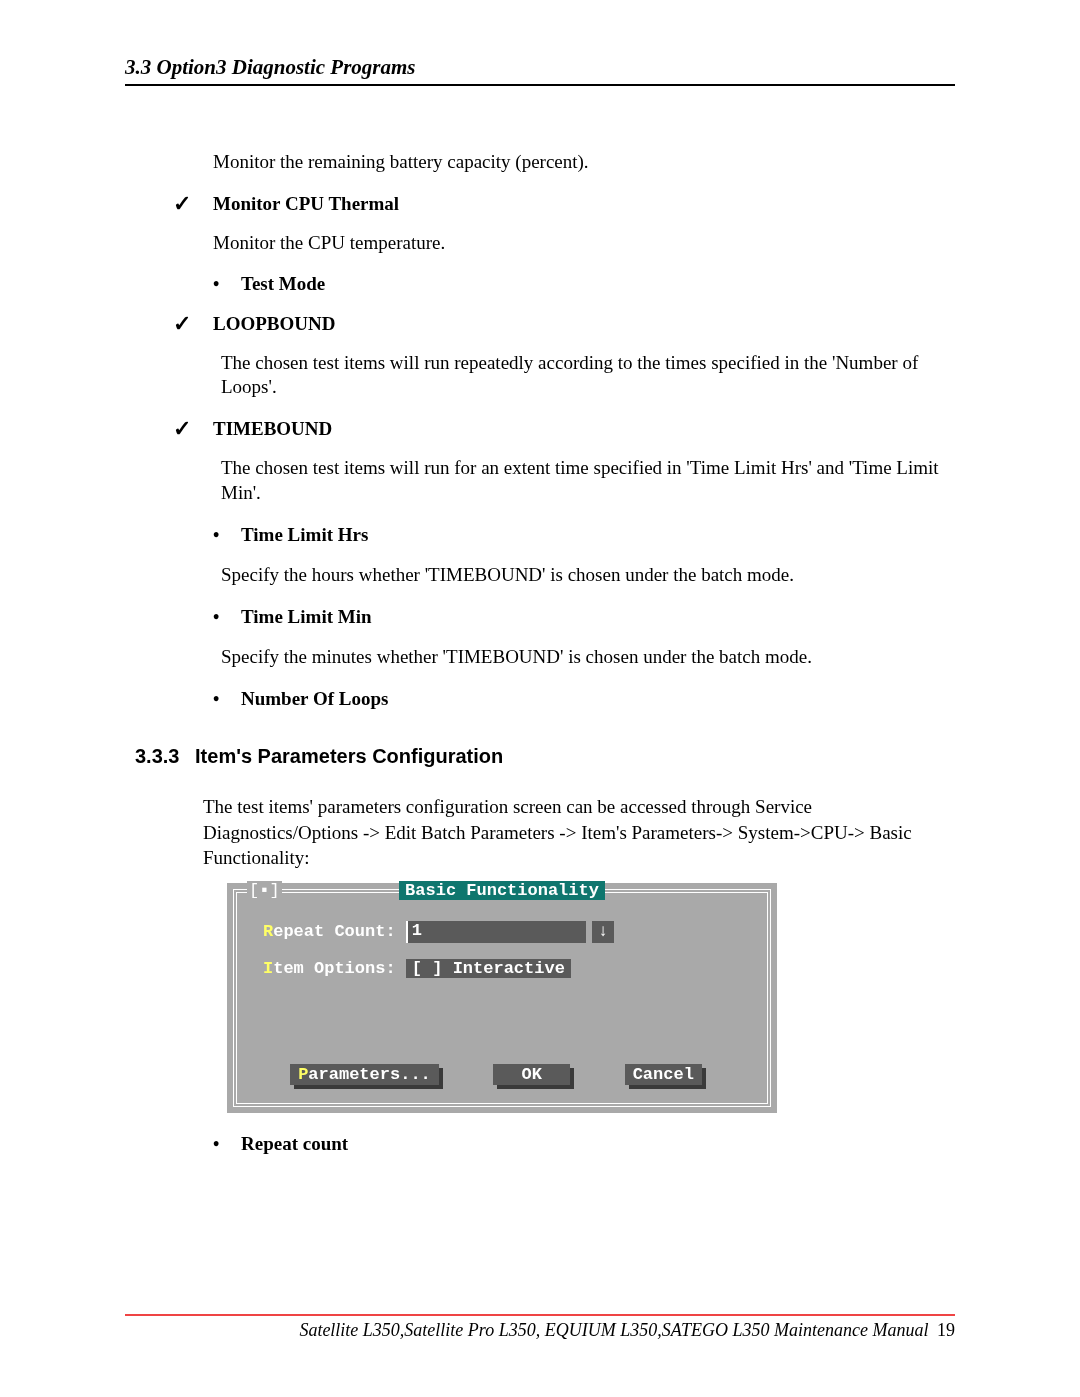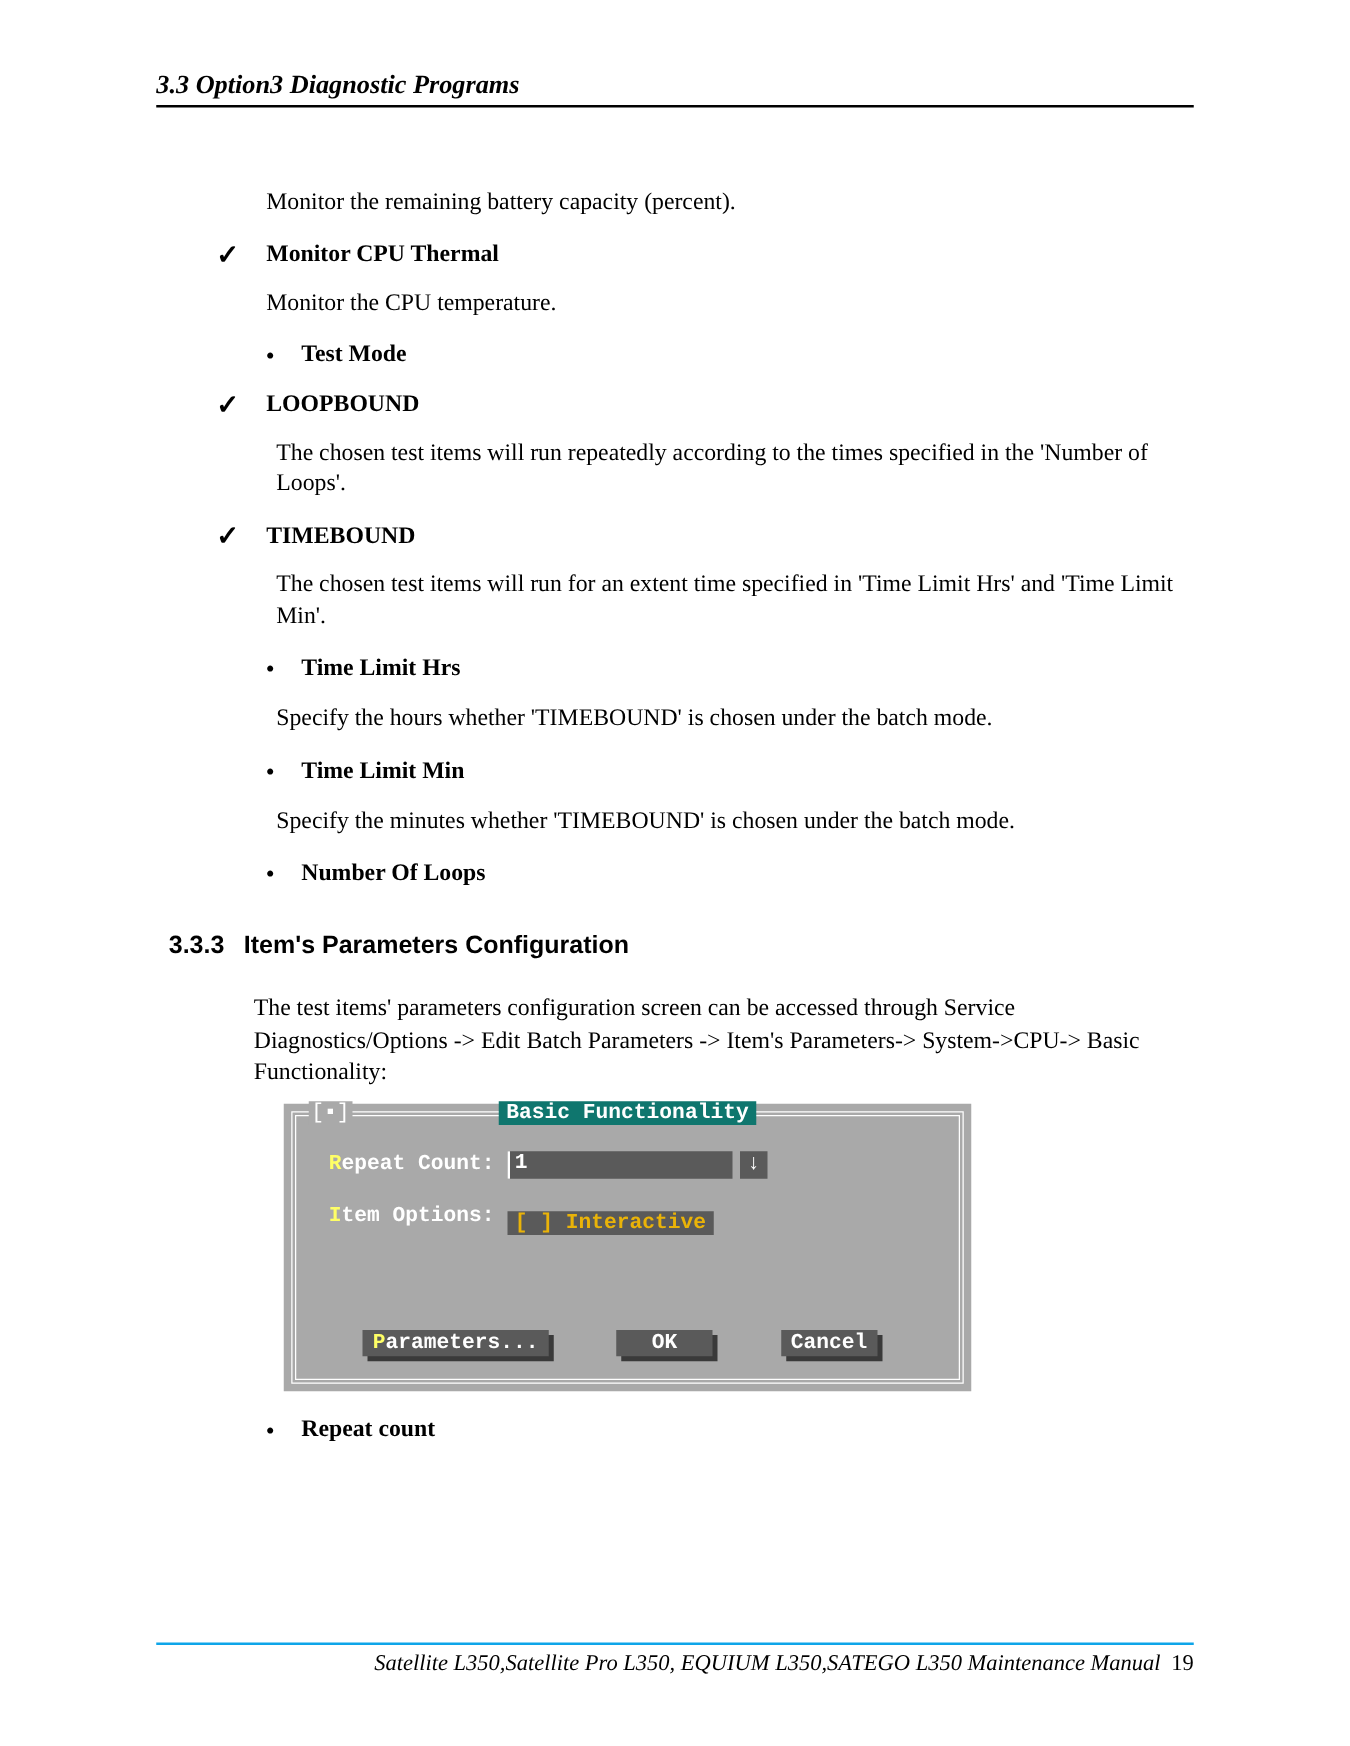--- a/index.html
+++ b/index.html
@@ -145,23 +145,22 @@
     color: #fff;
     width: 22px;
     text-align: center;
     margin-left: 6px;
     height: 22px;
     line-height: 22px;
     font-weight: bold;
   }
   .dos-check {
     background: #5a5a5a;
-    color: #eab308;
+    color: #ffffff;
     padding: 0 6px;
-    margin-top: 10px;
   }
   .dos-buttons {
     position: absolute;
     bottom: 18px;
     left: 0;
     right: 12px;
     display: flex;
     justify-content: space-around;
     padding: 0 26px;
     align-items: center;
@@ -173,21 +172,21 @@
     font-weight: bold;
     box-shadow: 4px 4px 0 #3a3a3a;
     white-space: pre;
   }
 
   .footer-line {
     position: absolute;
     left: 125px;
     right: 125px;
     bottom: 56px;
-    border-top: 2px solid #0ea5e9;
+    border-top: 2px solid #ef4444;
     padding-top: 4px;
     text-align: right;
     font-style: italic;
     font-size: 18px;
   }
   .footer-line .pg {
     font-style: normal;
     margin-left: 4px;
   }
 </style>

